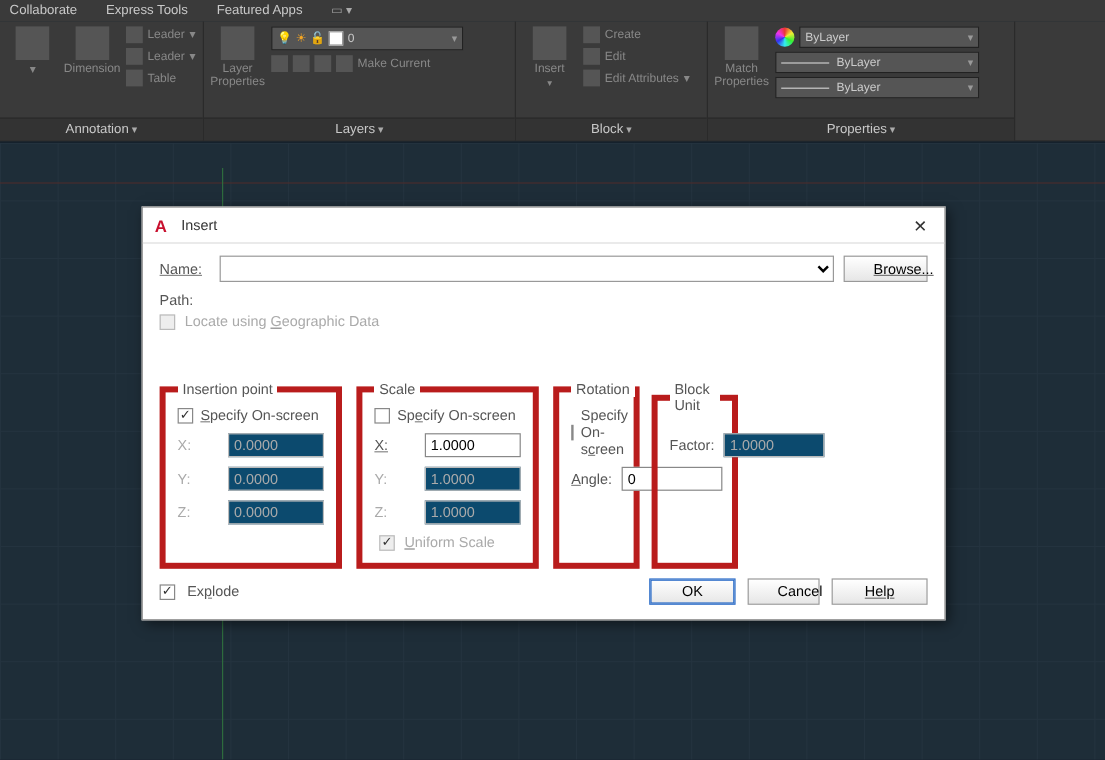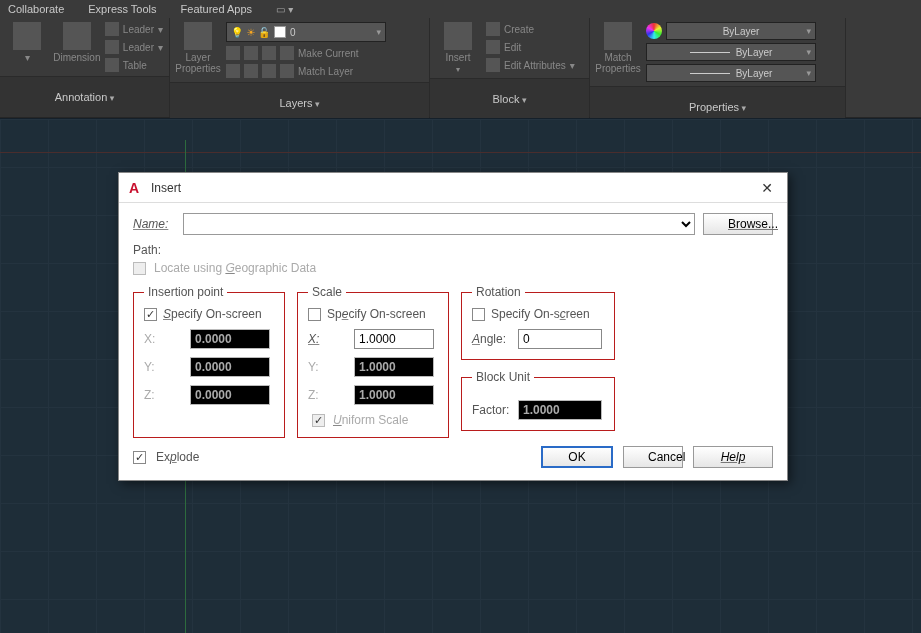--- a/index.html
+++ b/index.html
@@ -4,67 +4,67 @@
 <style>
   * { box-sizing: border-box; margin: 0; padding: 0; font-family: "Segoe UI", Tahoma, sans-serif; }
   body { width: 921px; height: 633px; background: #1a2631; overflow: hidden; position: relative; }
 
   
   .menubar { height: 18px; background: #3a3a3a; color: #c9c9c9; font-size: 11px; display: flex; align-items: center; padding-left: 8px; gap: 24px; }
   .menubar span { cursor: default; }
   .ribbon { background: #3a3a3a; height: 100px; display: flex; border-bottom: 1px solid #262626; position:relative;}
   .panel { border-right: 1px solid #2a2a2a; display: flex; flex-direction: column; justify-content: space-between; height:100%; }
   .panel-body { flex:1; display:flex; align-items:flex-start; padding:4px 6px; gap:6px; }
-  .panel-title { color:#c9c9c9; font-size:11px; text-align:center; padding:14px 6px; background:#333; border-top:1px solid #2a2a2a; white-space:nowrap;}
+  .panel-title { color:#c9c9c9; font-size:11px; text-align:center; padding:3px 6px; background:#333; border-top:1px solid #2a2a2a; white-space:nowrap;}
   .panel-title .dd::after { content:" ▾"; font-size:9px; color:#aaa;}
   .bigbtn { width:44px; display:flex; flex-direction:column; align-items:center; gap:2px; color:#888; font-size:10px; }
   .bigbtn .ico { width:28px; height:28px; background:#555; }
   .smallrow { display:flex; flex-direction:column; gap:4px; color:#888; font-size:10px;}
   .smallrow div { display:flex; align-items:center; gap:4px; white-space:nowrap;}
   .smallrow .si { width:14px; height:14px; background:#555; display:inline-block;}
   .layercombo { width:160px; height:20px; background:#555; border:1px solid #222; color:#ccc; font-size:10px; display:flex; align-items:center; padding:0 4px; position:relative;}
   .layercombo::after { content:"▾"; position:absolute; right:4px; color:#999; font-size:9px;}
-  .propcombo { width:150px; height:18px; background:#555; border:1px solid #222; color:#ccc; font-size:10px; display:flex; align-items:center; padding:0 4px; position:relative;justify-content:center;}
+  .propcombo { width:150px; height:18px; background:#555; border:1px solid #222; color:#ccc; font-size:10px; display:flex; align-items:center; padding:0 4px; position:relative;}
   .propcombo::after { content:"▾"; position:absolute; right:4px; color:#999; font-size:9px;}
   .circ { width:16px; height:16px; border-radius:50%; background: conic-gradient(#e33,#ee3,#3e3,#3ee,#33e,#e3e,#e33); display:inline-block; margin-right:4px;}
 
   
   .canvas { position:absolute; top:118px; left:0; right:0; bottom:0; background:#1e2d38;
     background-image: linear-gradient(#24333f 1px, transparent 1px), linear-gradient(90deg,#24333f 1px, transparent 1px);
     background-size: 48px 48px;
     border-top:1px solid #15202a; }
   .axis-v { position:absolute; left:185px; top:140px; bottom:0; width:1px; background:#2d6b3d; }
   .axis-h { position:absolute; left:0; right:0; top:152px; height:1px; background:#4a2d2d; }
 
   
   .dialog { position:absolute; left:118px; top:172px; width:670px; background:#fff; border:1px solid #888; box-shadow: 3px 3px 10px rgba(0,0,0,.5); font-size:12px; color:#555;}
   .dlg-title { height:30px; display:flex; align-items:center; padding:0 10px; border-bottom:1px solid #ddd; color:#333;}
   .dlg-title .aicon { width:16px; height:16px; margin-right:6px; position:relative;}
   .dlg-title .aicon::before { content:"A"; font-weight:bold; font-size:14px; color:#c8102e; font-family: Arial, sans-serif;}
   .dlg-title .close { margin-left:auto; width:20px; height:20px; display:flex; align-items:center; justify-content:center; font-size:14px; color:#333; cursor:default;}
   .dlg-body { padding:10px 14px 12px 14px; }
   .row { display:flex; align-items:center; gap:8px; margin-bottom:8px;}
   .lbl { min-width:42px; }
-  .und { text-decoration: underline; text-decoration-color:#888;font-style:italic;}
+  .und { text-decoration: underline; text-decoration-color:#888;}
   select.namecombo { flex:1; height:22px; border:1px solid #999; background:#fff; font-size:12px;}
   button.win { height:22px; border:1px solid #999; background:linear-gradient(#fff,#e6e6e6); font-size:12px; padding:0 24px; cursor:default;}
   button.win span { text-decoration:underline; text-decoration-color:#777;}
   button.primary { border:1px solid #2a6bc7; outline:1px solid #2a6bc7; outline-offset:-2px;}
   .chk { width:13px; height:13px; border:1px solid #888; display:inline-flex; align-items:center; justify-content:center; font-size:10px; color:#333; line-height:1;}
   .chk.checked::before { content:"✓"; font-size:11px; }
   .chk.disabled { background:#eee; border-color:#bbb;}
   .disabled-text { color:#aaa;}
   .groups { display:flex; gap:12px; margin-bottom:8px;}
-  fieldset { border:1px solid #b91c1c; padding:8px 10px 10px 10px; min-width:0;}
+  fieldset { border:5px solid #b91c1c; padding:8px 10px 10px 10px; min-width:0;margin-top:32px;}
   legend { font-size:12px; color:#555; padding:0 4px;}
   .frow { display:flex; align-items:center; gap:8px; margin-top:8px;}
   .flab { width:38px;}
   input.txt { width:80px; height:20px; border:1px solid #888; font-size:12px; padding:0 4px; background:#fff;}
   input.txt.wide { width:84px;}
-  input.txt[disabled] { background:#000000; color:#aaa; border-color:#bbb;font-weight:bold;}
+  input.txt[disabled] { background:#0c4a6e; color:#aaa; border-color:#bbb;}
   .footer { display:flex; align-items:center; gap:10px;}
   .footer .spacer { flex:1;}
   .browsebtn { width:70px;}
 </style>
 </head>
 <body>
 
 <div class="menubar">
   <span>Collaborate</span>
   <span>Express Tools</span>
@@ -112,27 +112,20 @@
           <span>0</span>
         </div>
         <div class="smallrow">
           <div>
               <span class="si"></span>
               <span class="si"></span>
               <span class="si"></span>
               <span class="si"></span>
               <span>Make Current</span>
             </div>
-          <div>
-              <span class="si"></span>
-              <span class="si"></span>
-              <span class="si"></span>
-              <span class="si"></span>
-              <span>Match Layer</span>
-            </div>
         </div>
       </div>
     </div>
     <div class="panel-title"><span class="dd">Layers</span></div>
   </div>
 
   <div class="panel" style="width:160px">
     <div class="panel-body">
       <div class="bigbtn">
           <div class="ico"></div>
@@ -249,21 +242,21 @@
         <div class="frow">
             <span class="flab disabled-text">Z:</span>
             <input class="txt" disabled="" value="1.0000" style="">
           </div>
         <div class="frow" style="margin-left:4px">
             <span class="chk disabled checked"></span>
             <span class="disabled-text"><span class="und">U</span>niform Scale</span>
           </div>
       </fieldset>
 
-      <div style="display:flex;flex-direction:column;gap:10px;width:154px">
+      <div style="display:flex;flex-direction:row;gap:10px;width:154px">
         <fieldset>
           <legend>Rotation</legend>
           <div style="display:flex;align-items:center;gap:6px">
             <span class="chk"></span>
             <span>Specify On-s<span class="und">c</span>reen</span>
           </div>
           <div class="frow">
               <span class="flab"><span class="und">A</span>ngle:</span>
               <input class="txt wide" value="0" style="">
             </div>

